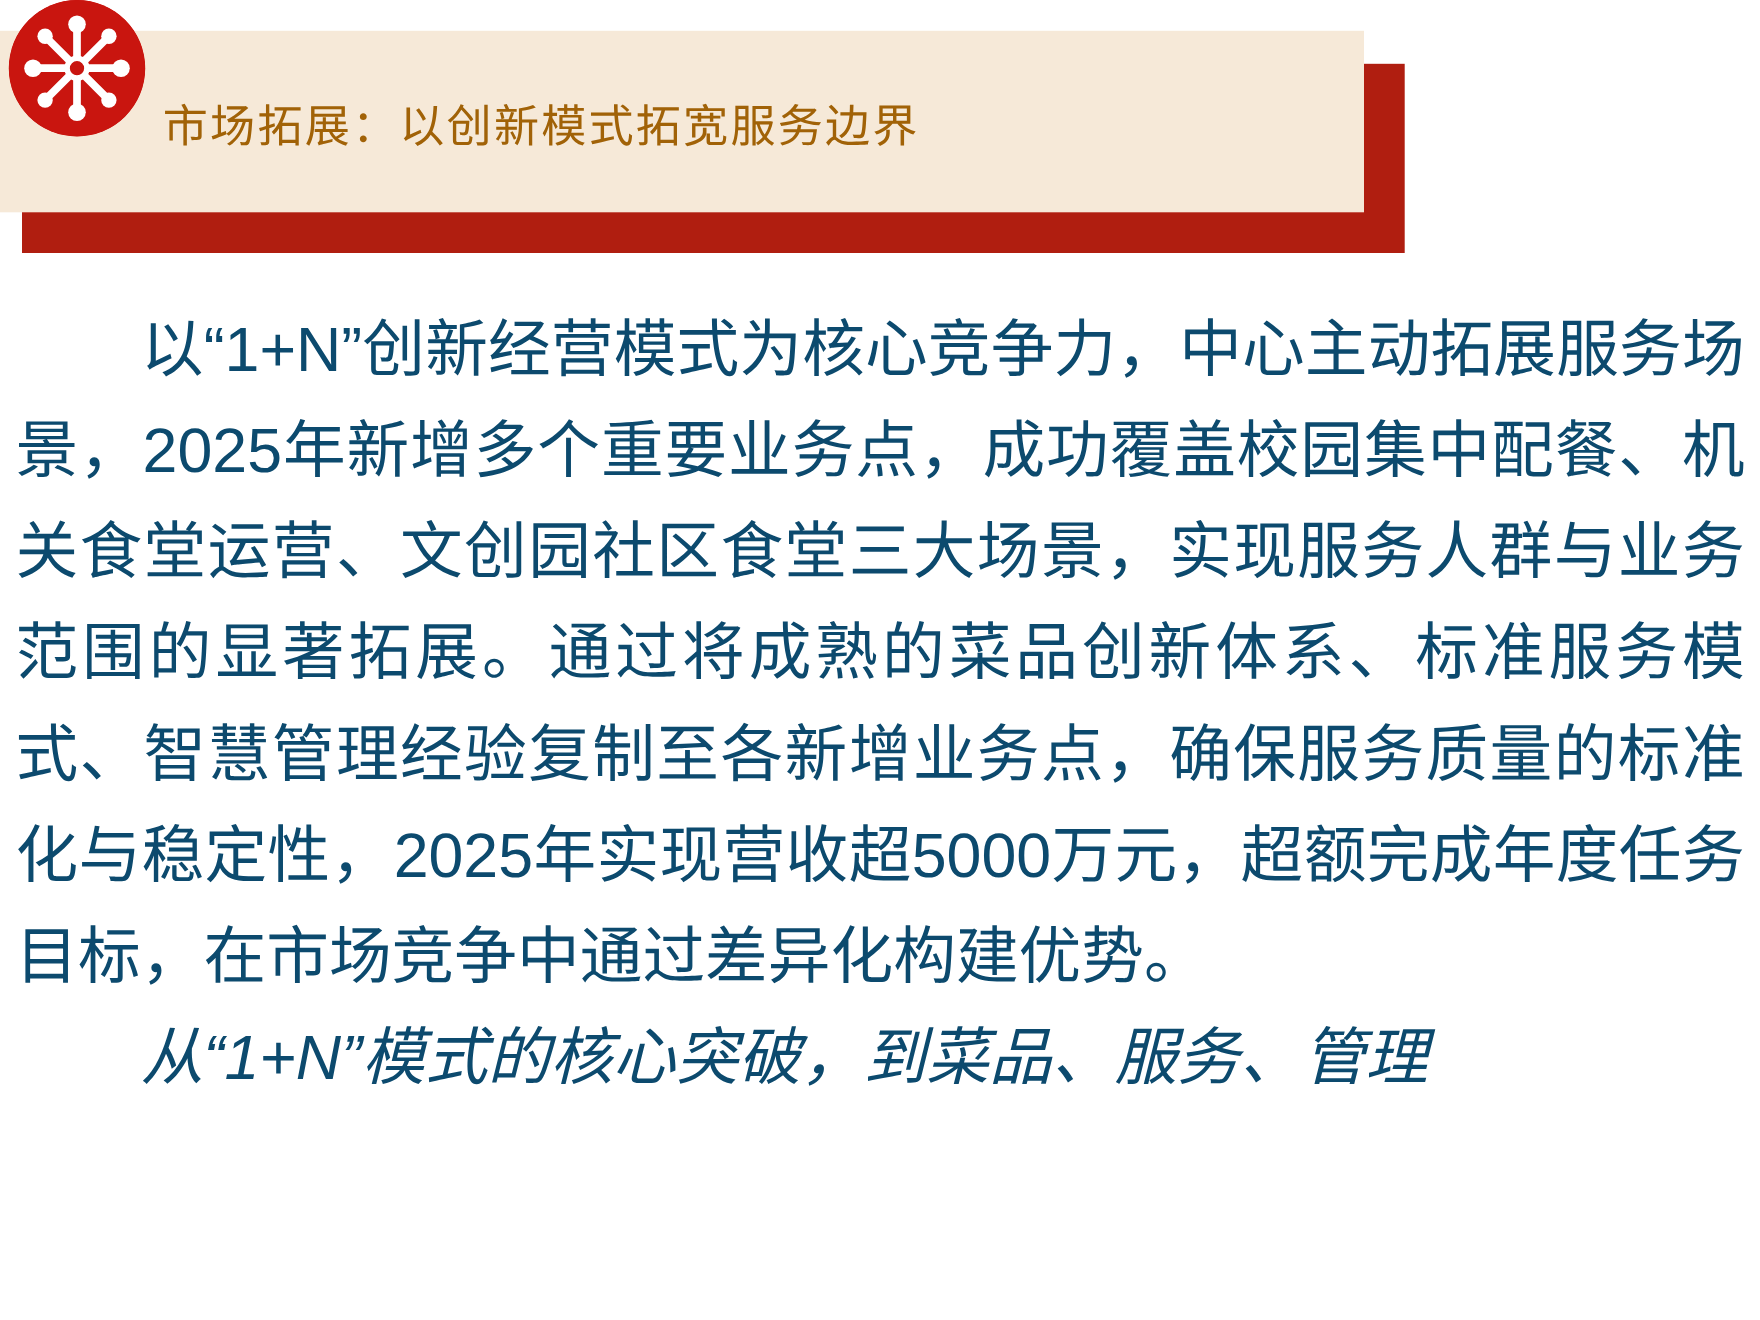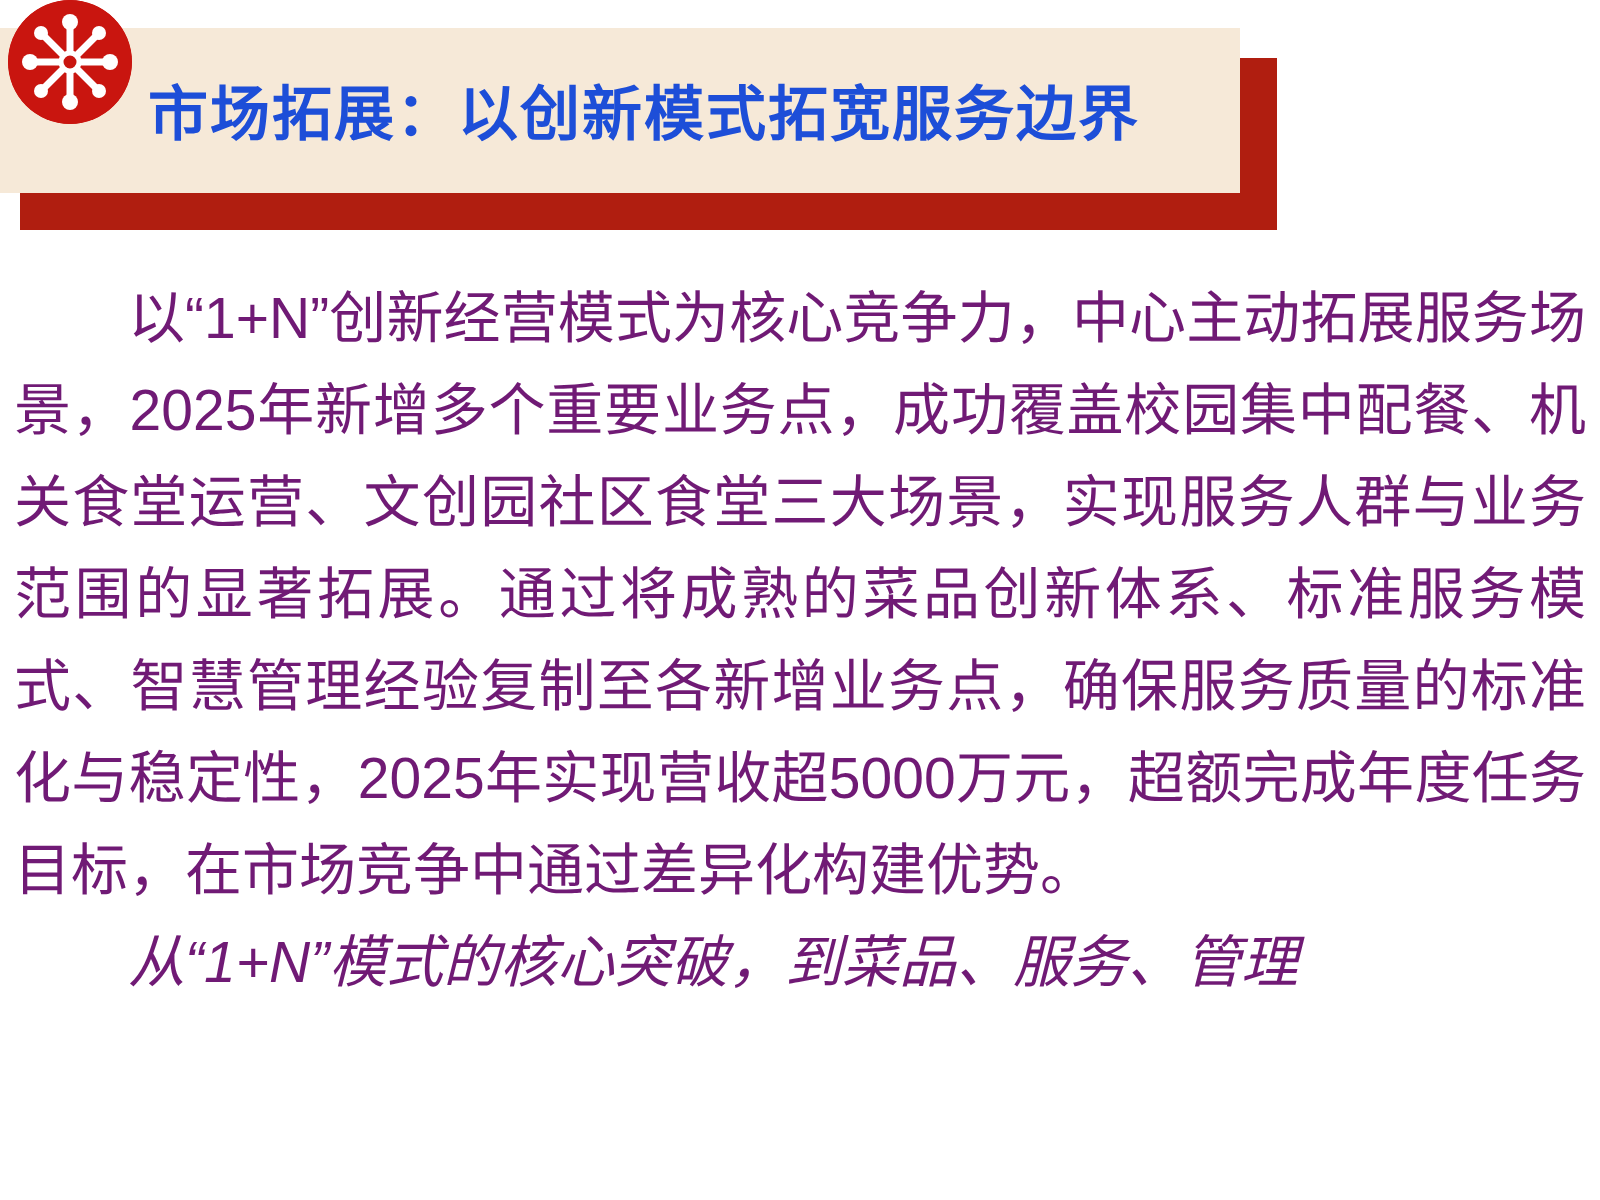--- a/index.html
+++ b/index.html
@@ -41,24 +41,24 @@
     width: 1240px;
     height: 165px;
     background: #f6e9d8;
   }
 
   .header-title {
     position: absolute;
     left: 148px;
     top: 82px;
     width: 1080px;
-    font-size: 60px;
+    font-size: 41px;
     line-height: 66px;
-    font-weight: bold;
-    color: #1d4ed8;
+    font-weight: normal;
+    color: #a16207;
     letter-spacing: 2px;
     white-space: nowrap;
   }
 
   
   .emblem {
     position: absolute;
     left: 8px;
     top: 0px;
     width: 124px;
@@ -77,21 +77,21 @@
     left: 0px;
     top: 272px;
     width: 1600px;
     padding: 0 14px 0 14px;
     box-sizing: border-box;
   }
 
   .para {
     font-size: 57px;
     line-height: 92px;
-    color: #701a75;
+    color: #0c4a6e;
     text-align: justify;
     text-align-last: left;
     text-indent: 114px;
     margin: 0;
     font-weight: 500;
     letter-spacing: 0px;
   }
   .para + .para {
     margin-top: 0px;
     font-style: italic;

